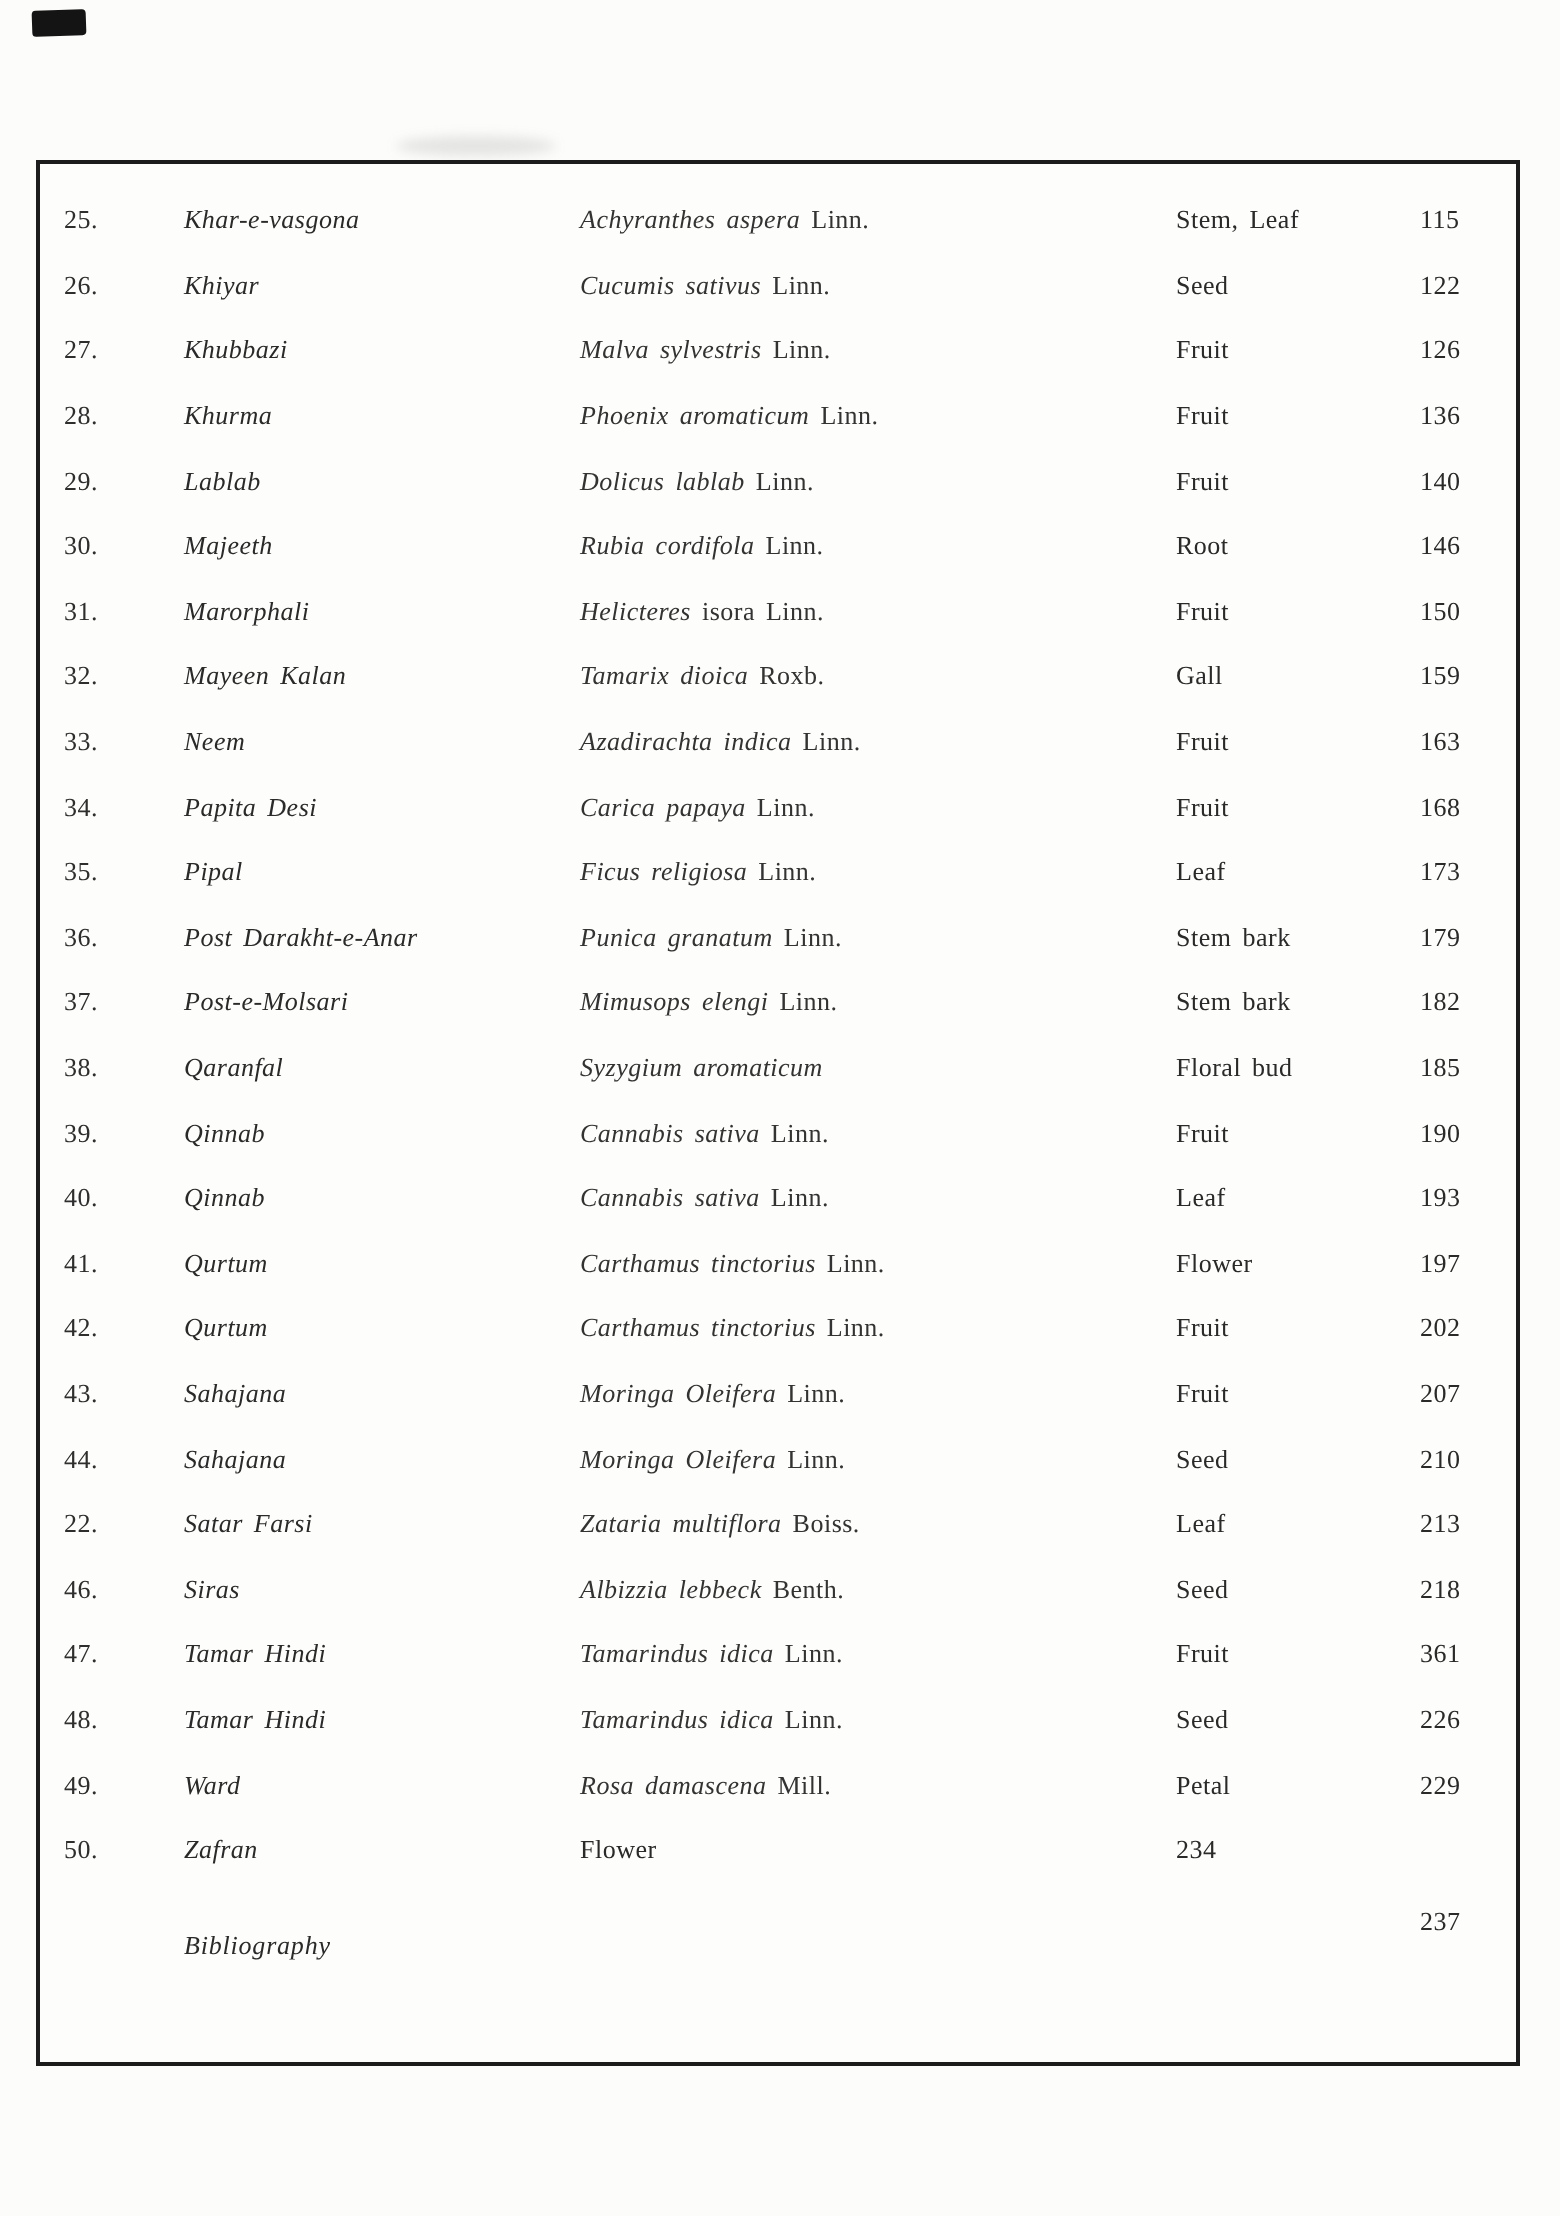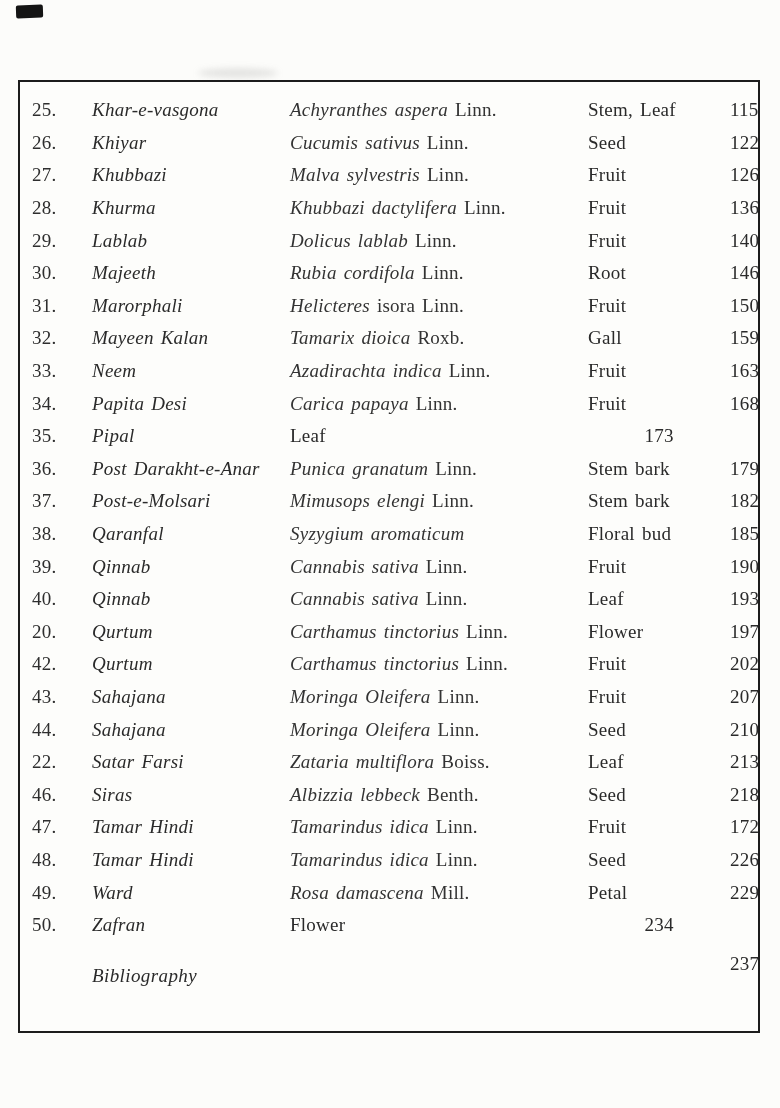--- a/index.html
+++ b/index.html
@@ -48,21 +48,21 @@
   .rows {
     padding-top: 12px;
   }
   .row {
     display: grid;
     grid-template-columns: 60px 198px 298px 122px 1fr;
     height: 32.6px;
     align-items: center;
     padding-left: 12px;
     padding-right: 28px;
-    font-size: 19px;
+    font-size: 13px;
     letter-spacing: 0.25px;
     word-spacing: 2px;
   }
   .col-num {
     color: #2e2e2e;
   }
   .col-name {
     color: #2a2a2a;
     font-style: italic;
   }
@@ -72,23 +72,22 @@
   .col-bot .bot-italic {
     font-style: italic;
   }
   .col-bot .bot-suffix {
     font-style: normal;
   }
   .col-part {
     color: #2a2a2a;
   }
   .col-page {
-    text-align: center;
+    text-align: left;
     color: #2a2a2a;
-    margin-left: 20px;
   }
   .bib-row .col-name {
     letter-spacing: 0.4px;
     margin-top: 24px;
   }
 </style>
 </head>
 <body>
 
 <div class="scan-mark-topleft"></div>
@@ -117,21 +116,21 @@
     <span class="col-num">27.</span>
     <span class="col-name">Khubbazi</span>
     <span class="col-bot"><span class="bot-italic">Malva sylvestris</span><span class="bot-suffix"> Linn.</span></span>
     <span class="col-part">Fruit</span>
     <span class="col-page">126</span>
   </div>
 
   <div class="row">
     <span class="col-num">28.</span>
     <span class="col-name">Khurma</span>
-    <span class="col-bot"><span class="bot-italic">Khubbazi dactylifera</span><span class="bot-suffix"> Linn.</span></span>
+    <span class="col-bot"><span class="bot-italic">Phoenix aromaticum</span><span class="bot-suffix"> Linn.</span></span>
     <span class="col-part">Fruit</span>
     <span class="col-page">136</span>
   </div>
 
   <div class="row">
     <span class="col-num">29.</span>
     <span class="col-name">Lablab</span>
     <span class="col-bot"><span class="bot-italic">Dolicus lablab</span><span class="bot-suffix"> Linn.</span></span>
     <span class="col-part">Fruit</span>
     <span class="col-page">140</span>
@@ -173,20 +172,21 @@
     <span class="col-num">34.</span>
     <span class="col-name">Papita Desi</span>
     <span class="col-bot"><span class="bot-italic">Carica papaya</span><span class="bot-suffix"> Linn.</span></span>
     <span class="col-part">Fruit</span>
     <span class="col-page">168</span>
   </div>
 
   <div class="row">
     <span class="col-num">35.</span>
     <span class="col-name">Pipal</span>
+    <span class="col-bot"><span class="bot-italic">Ficus religiosa</span><span class="bot-suffix"> Linn.</span></span>
     <span class="col-part">Leaf</span>
     <span class="col-page">173</span>
   </div>
 
   <div class="row">
     <span class="col-num">36.</span>
     <span class="col-name">Post Darakht-e-Anar</span>
     <span class="col-bot"><span class="bot-italic">Punica granatum</span><span class="bot-suffix"> Linn.</span></span>
     <span class="col-part">Stem bark</span>
     <span class="col-page">179</span>
@@ -218,21 +218,21 @@
 
   <div class="row">
     <span class="col-num">40.</span>
     <span class="col-name">Qinnab</span>
     <span class="col-bot"><span class="bot-italic">Cannabis sativa</span><span class="bot-suffix"> Linn.</span></span>
     <span class="col-part">Leaf</span>
     <span class="col-page">193</span>
   </div>
 
   <div class="row">
-    <span class="col-num">20.</span>
+    <span class="col-num">41.</span>
     <span class="col-name">Qurtum</span>
     <span class="col-bot"><span class="bot-italic">Carthamus tinctorius</span><span class="bot-suffix"> Linn.</span></span>
     <span class="col-part">Flower</span>
     <span class="col-page">197</span>
   </div>
 
   <div class="row">
     <span class="col-num">42.</span>
     <span class="col-name">Qurtum</span>
     <span class="col-bot"><span class="bot-italic">Carthamus tinctorius</span><span class="bot-suffix"> Linn.</span></span>
@@ -270,21 +270,21 @@
     <span class="col-bot"><span class="bot-italic">Albizzia lebbeck</span><span class="bot-suffix"> Benth.</span></span>
     <span class="col-part">Seed</span>
     <span class="col-page">218</span>
   </div>
 
   <div class="row">
     <span class="col-num">47.</span>
     <span class="col-name">Tamar Hindi</span>
     <span class="col-bot"><span class="bot-italic">Tamarindus idica</span><span class="bot-suffix"> Linn.</span></span>
     <span class="col-part">Fruit</span>
-    <span class="col-page">172</span>
+    <span class="col-page">361</span>
   </div>
 
   <div class="row">
     <span class="col-num">48.</span>
     <span class="col-name">Tamar Hindi</span>
     <span class="col-bot"><span class="bot-italic">Tamarindus idica</span><span class="bot-suffix"> Linn.</span></span>
     <span class="col-part">Seed</span>
     <span class="col-page">226</span>
   </div>
 

